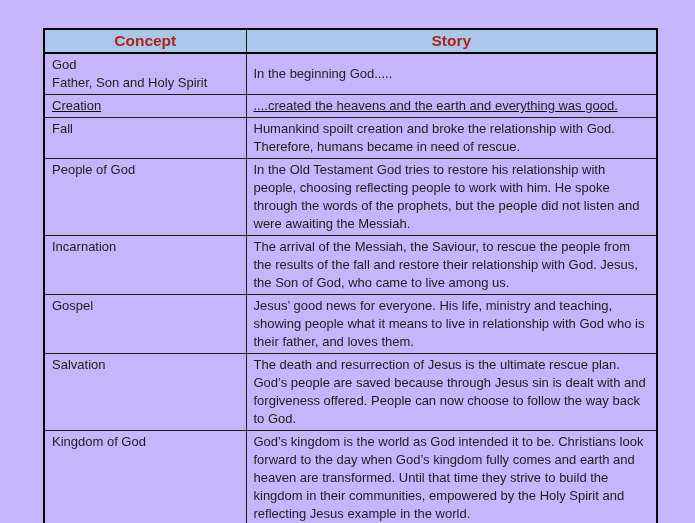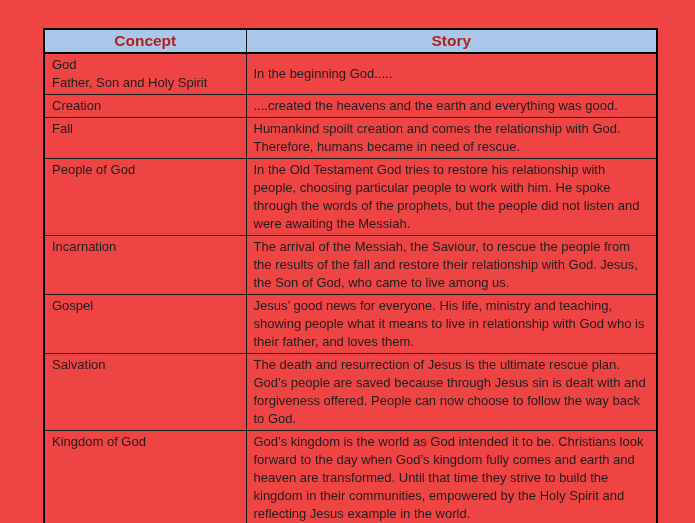--- a/index.html
+++ b/index.html
@@ -4,21 +4,21 @@
 <style>
   html, body {
     margin: 0;
     padding: 0;
     background: #ffffff;
   }
   .page {
     position: relative;
     width: 695px;
     height: 523px;
-    background: #ef4444;
+    background: #c4b5fd;
     font-family: "Liberation Sans", "DejaVu Sans", sans-serif;
     overflow: hidden;
   }
   table.concept-story {
     position: absolute;
     left: 43px;
     top: 28px;
     width: 613px;
     border-collapse: collapse;
     table-layout: fixed;
@@ -46,21 +46,21 @@
     text-align: center;
     vertical-align: middle;
     padding: 2px 4px;
     border-bottom: 2px solid #000000;
   }
   .concept-text { white-space: pre-line; }
 
   
   tr.r-header    { height: 24px; }
   tr.r-god       { height: 36px; padding-left: 32px; }
-  tr.r-creation  { height: 20px; }
+  tr.r-creation  { height: 20px; text-decoration: underline; }
   tr.r-fall      { height: 40px; }
   tr.r-people    { height: 72px; margin-top: 32px; }
   tr.r-incarnation { height: 56px; }
   tr.r-gospel    { height: 55px; }
   tr.r-salvation { height: 72px; }
   tr.r-kingdom   { height: 92px; }
 
   tr.r-god td.story-cell { vertical-align: middle; margin-left: 42px; }
 </style>
 </head>
@@ -90,28 +90,28 @@
         <td class="concept-cell">
           <span class="concept-text">Creation</span>
         </td>
         <td class="story-cell">....created the heavens and the earth and everything was good.</td>
       </tr>
 
       <tr class="r-fall">
         <td class="concept-cell">
           <span class="concept-text">Fall</span>
         </td>
-        <td class="story-cell">Humankind spoilt creation and comes the relationship with God. Therefore, humans became in need of rescue.</td>
+        <td class="story-cell">Humankind spoilt creation and broke the relationship with God. Therefore, humans became in need of rescue.</td>
       </tr>
 
       <tr class="r-people">
         <td class="concept-cell">
           <span class="concept-text">People of God</span>
         </td>
-        <td class="story-cell">In the Old Testament God tries to restore his relationship with people, choosing particular people to work with him. He spoke through the words of the prophets, but the people did not listen and were awaiting the Messiah.</td>
+        <td class="story-cell">In the Old Testament God tries to restore his relationship with people, choosing reflecting people to work with him. He spoke through the words of the prophets, but the people did not listen and were awaiting the Messiah.</td>
       </tr>
 
       <tr class="r-incarnation">
         <td class="concept-cell">
           <span class="concept-text">Incarnation</span>
         </td>
         <td class="story-cell">The arrival of the Messiah, the Saviour, to rescue the people from the results of the fall and restore their relationship with God. Jesus, the Son of God, who came to live among us.</td>
       </tr>
 
       <tr class="r-gospel">

